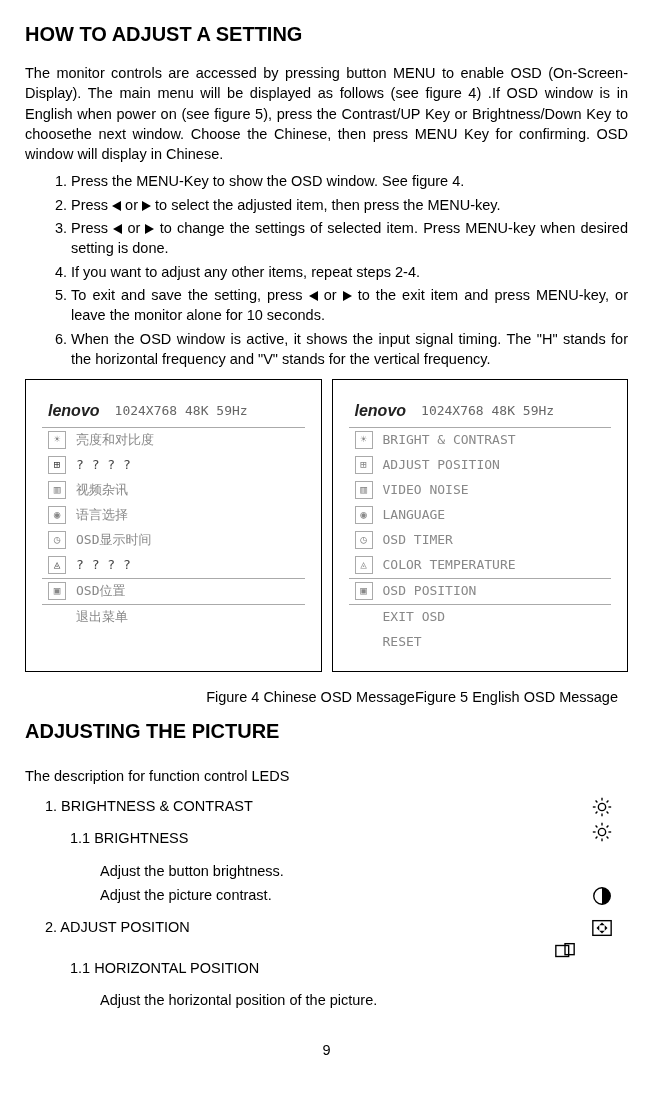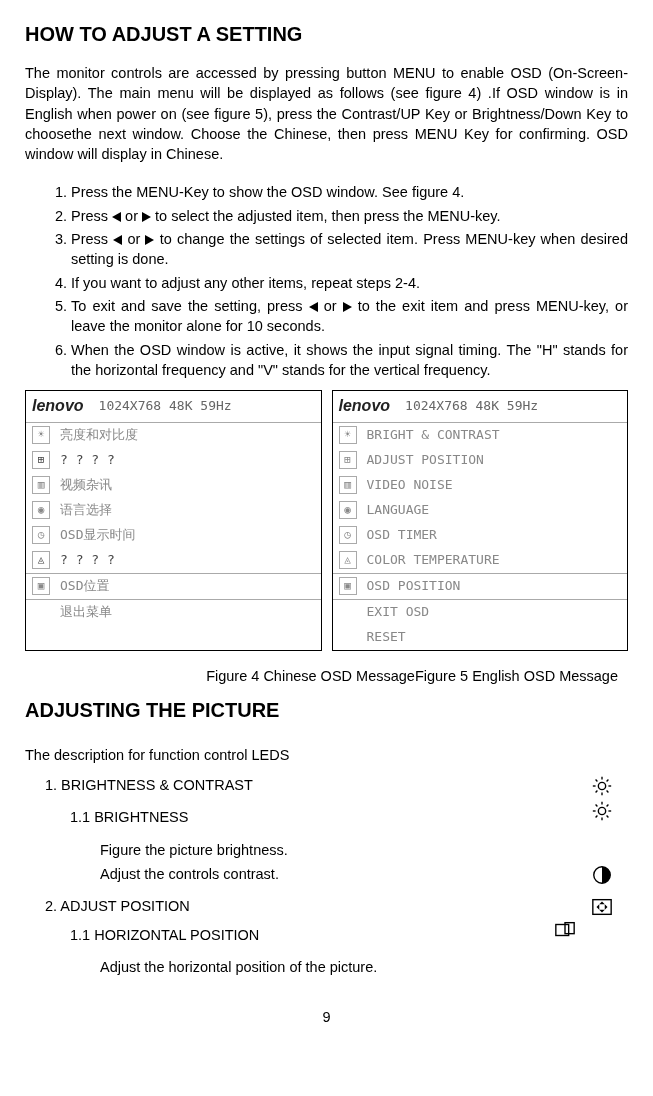--- a/index.html
+++ b/index.html
@@ -11,21 +11,21 @@
       font-size: 14.5px;
       line-height: 1.4;
     }
     h2 {
       font-size: 20px;
       font-weight: bold;
       margin: 5px 0 15px 0;
     }
     .paragraph {
       text-align: justify;
-      margin-bottom: 18px;
+      margin-bottom: 7px;
     }
     ol {
       margin: 5px 0;
       padding-left: 22px;
     }
     ol li {
       text-align: justify;
       margin-bottom: 3px;
       margin-left: 24px;
     }
@@ -48,21 +48,21 @@
       vertical-align: middle;
     }
     .figures {
       display: flex;
       gap: 10px;
       margin: 10px 0;
     }
     .figure {
       border: 1.5px solid black;
       width: 295px;
-      padding: 0;
+      padding: 16px;
     }
     .figure-header {
       display: flex;
       align-items: center;
       border-bottom: 1px solid #aaa;
       padding: 4px 6px;
       font-family: monospace;
       font-size: 13px;
       color: #666;
     }
@@ -258,32 +258,32 @@
         <line x1="12" y1="19" x2="12" y2="22"></line>
         <line x1="2" y1="12" x2="5" y2="12"></line>
         <line x1="19" y1="12" x2="22" y2="12"></line>
         <line x1="5" y1="5" x2="7" y2="7"></line>
         <line x1="17" y1="17" x2="19" y2="19"></line>
         <line x1="5" y1="19" x2="7" y2="17"></line>
         <line x1="17" y1="7" x2="19" y2="5"></line>
       </g>
     </svg>
   <div class="sub1">1.1   BRIGHTNESS</div>
-  <div class="sub2">Figure the picture brightness.</div>
+  <div class="sub2">Adjust the button brightness.</div>
   <svg class="icon-right" viewBox="0 0 24 24">
       <circle cx="12" cy="12" r="9" fill="none" stroke="black" stroke-width="1.5"></circle>
       <path d="M12 3 A9 9 0 0 1 12 21 Z" fill="black"></path>
     </svg>
-  <div class="sub2" style="margin-bottom:12px">Adjust the controls contrast.</div>
+  <div class="sub2" style="margin-bottom:12px">Adjust the picture contrast.</div>
   <svg class="icon-right" viewBox="0 0 24 24">
       <rect x="2" y="4" width="20" height="16" fill="none" stroke="black" stroke-width="1.5"></rect>
       <path d="M12 6 L9 9 L15 9 Z M12 18 L9 15 L15 15 Z M6 12 L9 9 L9 15 Z M18 12 L15 9 L15 15 Z" fill="black"></path>
     </svg>
   <div>2.   ADJUST POSITION</div>
   <svg class="icon-right" viewBox="0 0 24 24" style="margin-top:2px">
       <rect x="2" y="6" width="14" height="12" fill="none" stroke="black" stroke-width="1.5"></rect>
       <rect x="12" y="4" width="10" height="12" fill="none" stroke="black" stroke-width="1.5"></rect>
     </svg>
-  <div class="sub1" style="margin-top:8px">1.1  HORIZONTAL POSITION</div>
+  <div class="sub1" style="margin-top:20px">1.1  HORIZONTAL POSITION</div>
   <div class="sub2" style="margin-top:12px">Adjust the horizontal position of the picture.</div>
 </div>
 
 <div class="page-num">9</div>
 
 </body></html>

